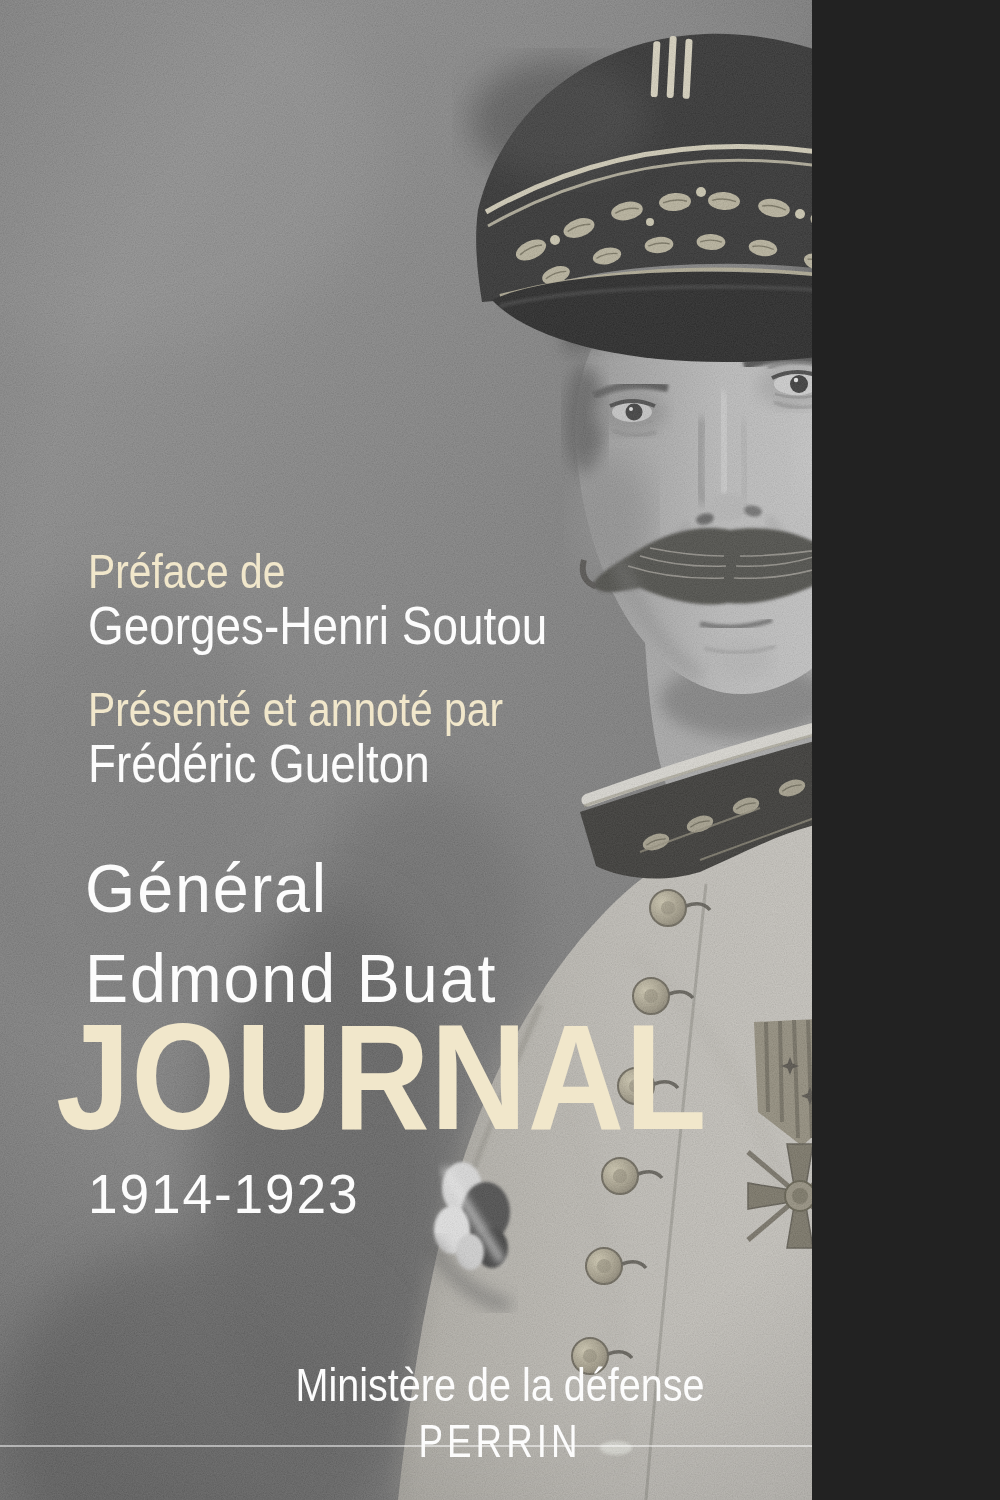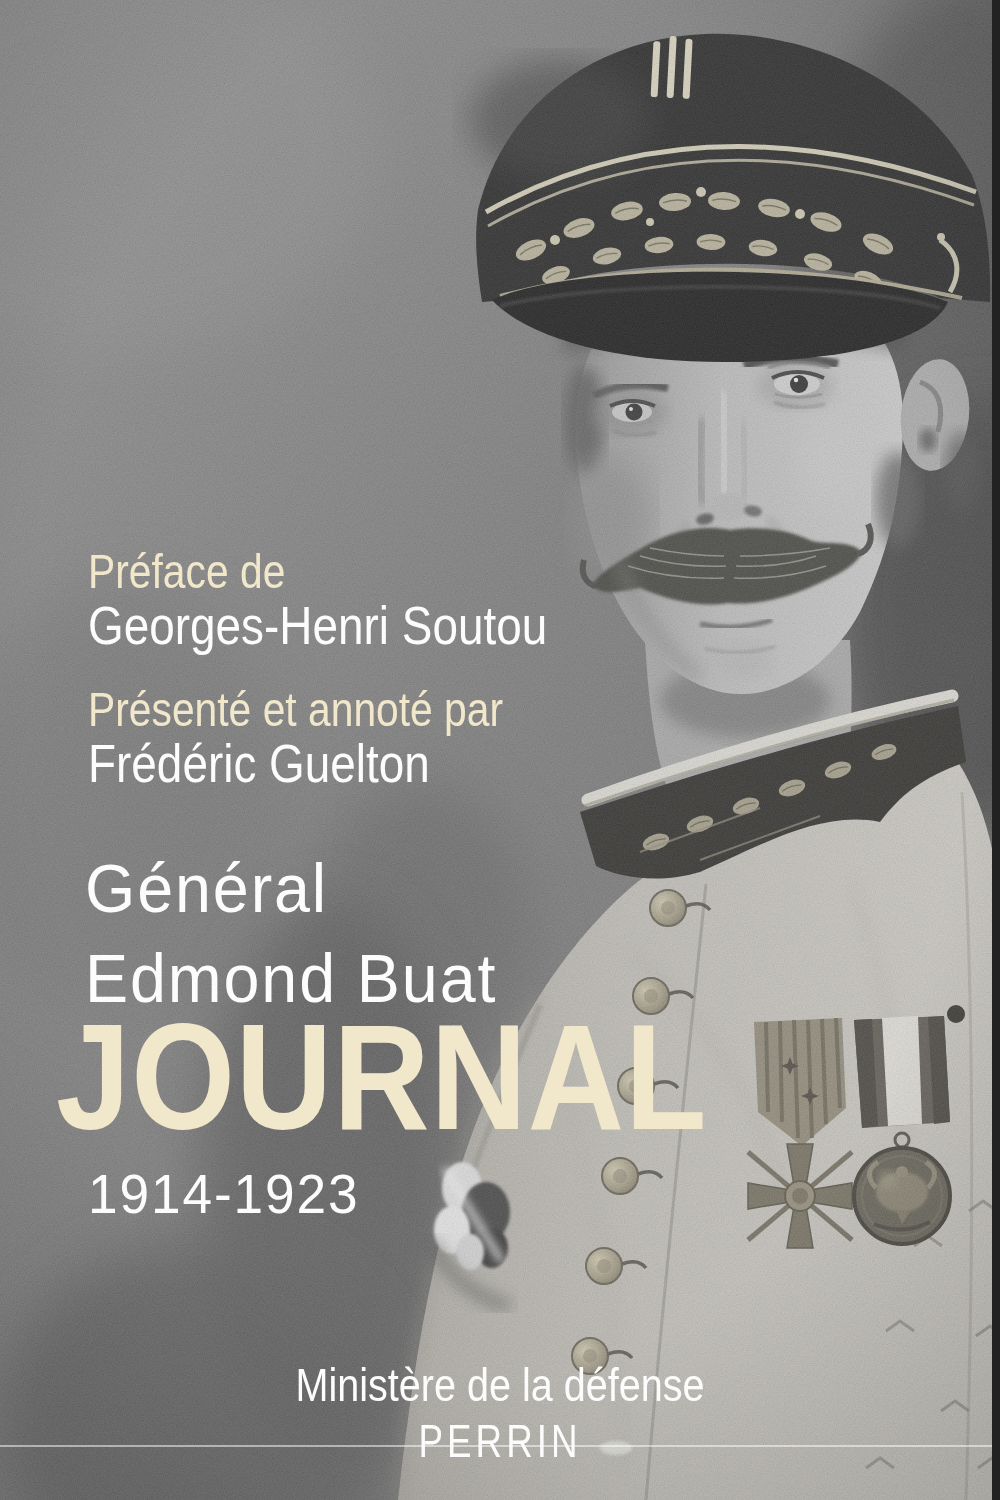--- a/index.html
+++ b/index.html
@@ -1,17 +1,17 @@
 <!DOCTYPE html>
 <html><head>
 <meta charset="utf-8">
 <style>
   html,body{margin:0;padding:0;background:#222;}
   .cover{
-    position:relative; width:992px; height:1500px; overflow:hidden;
+    position:relative; width:812px; height:1500px; overflow:hidden;
     background:#767676; font-family:"Liberation Sans", sans-serif;
   }
   .cover svg{position:absolute; left:0; top:0; width:1000px; height:1500px;}
   .txt{position:absolute; color:#FCFCFC; line-height:1; white-space:nowrap;}
   .cream{color:#F1E7CB;}
   .leftcol{left:88px; transform:scaleX(0.85); transform-origin:left top;}
   .t-preface-label   {top:548px; font-size:48px;}
   .t-preface-author  {top:598px; font-size:54px;}
   .t-presented-label {top:686px; font-size:48px;}
   .t-presented-author{top:736px; font-size:54px;}

